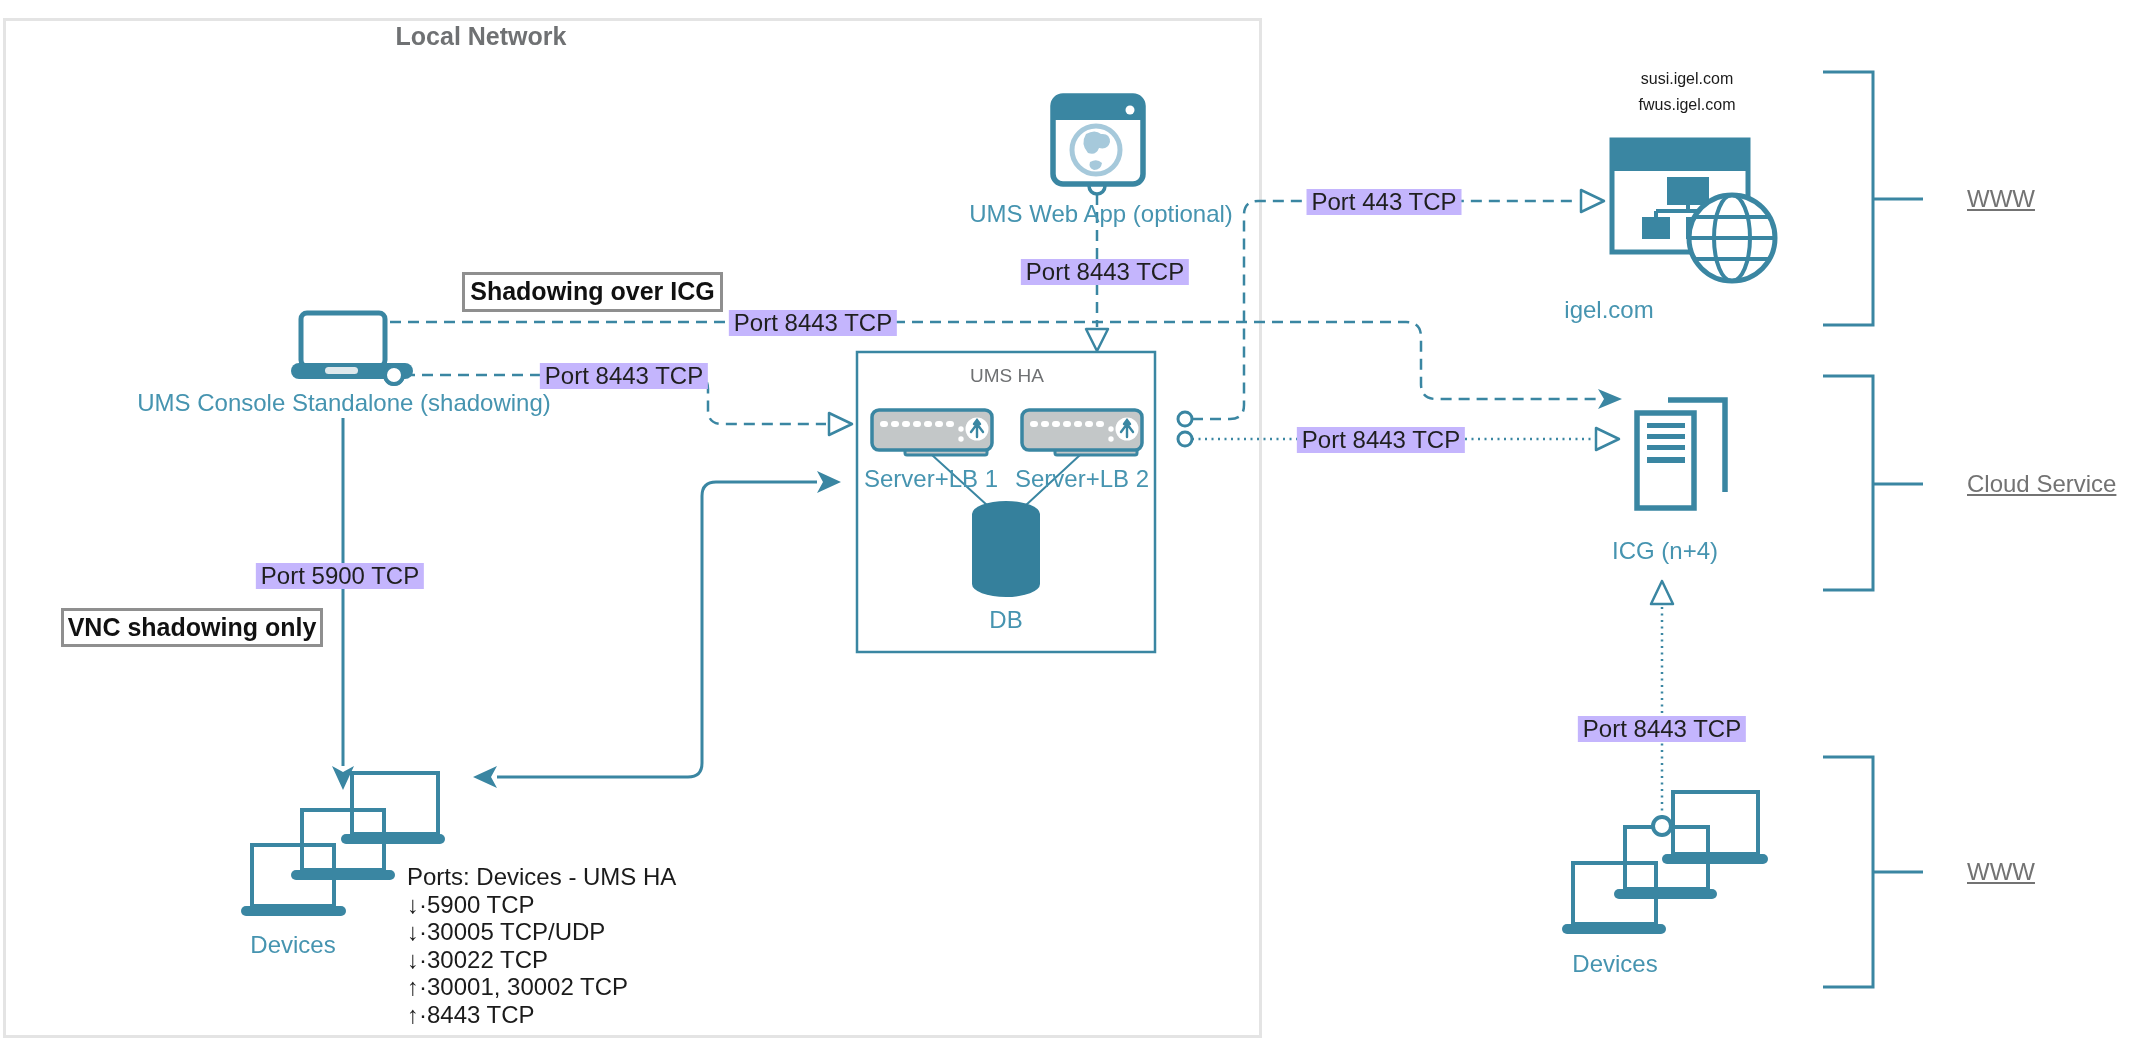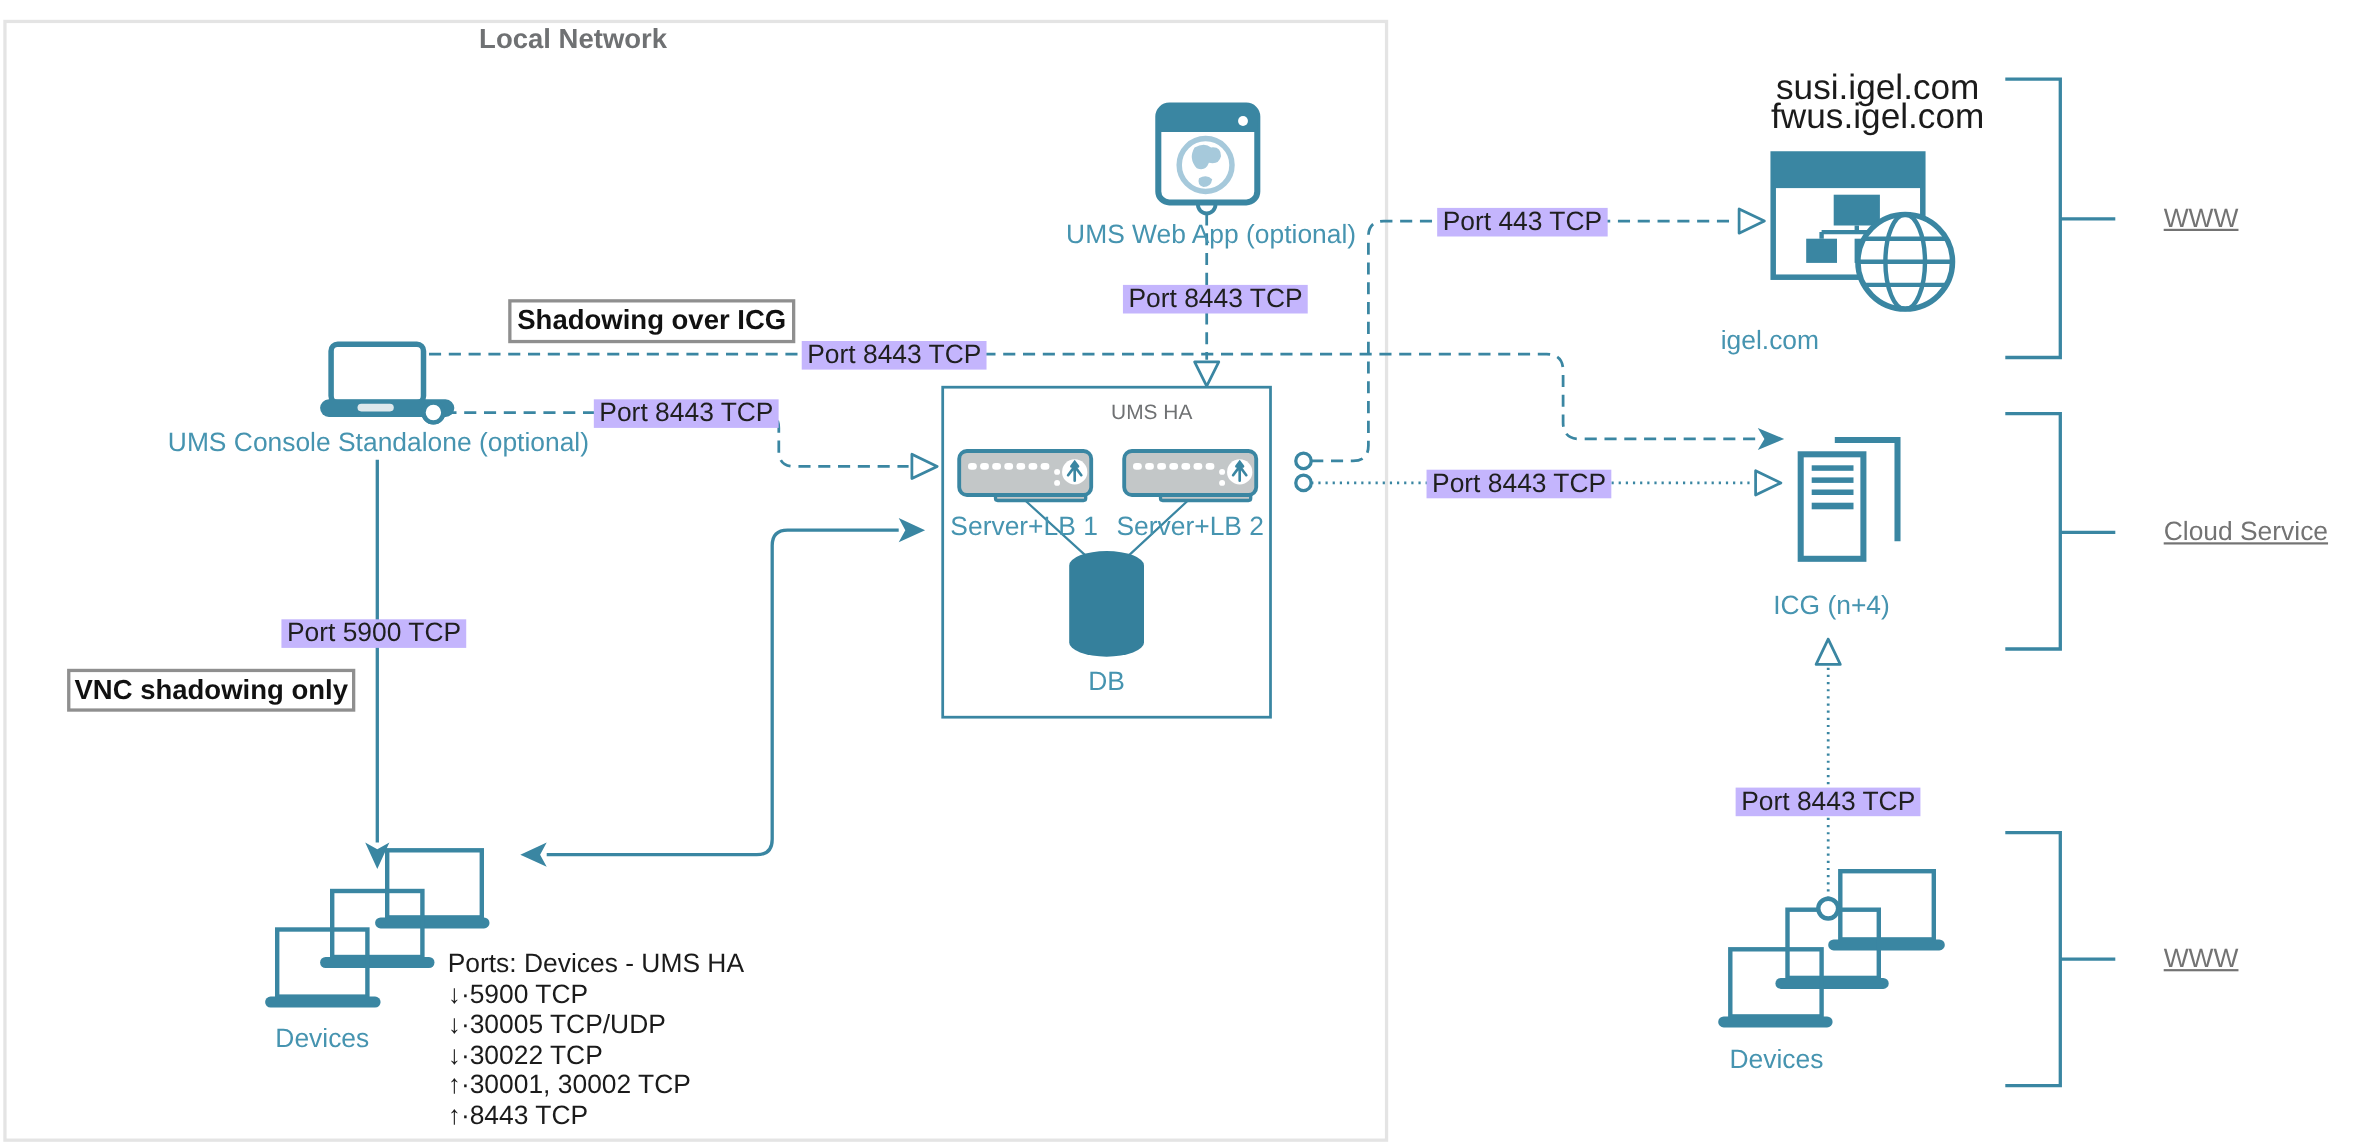--- a/index.html
+++ b/index.html
@@ -9,29 +9,29 @@
   }
   .frame{
     position:absolute;left:3px;top:18px;width:1253px;height:1014px;
     border:3px solid #e4e4e4;background:#fff;
   }
   svg.overlay{position:absolute;left:0;top:0;}
   .lbl{position:absolute;font-size:24px;color:#1f1f1f;white-space:nowrap;line-height:1.1;z-index:5;}
   .center{transform:translateX(-50%);}
   .on-line{background:#c4b5fd;padding:0 5px;}
   .teal{color:#4694b0;}
-  .gray{color:#6f7173;margin-left:40px;}
+  .gray{color:#6f7173;}
   .zone{color:#737373;text-decoration:underline;}
   .bold{font-weight:bold;font-size:25px;}
   .boxed{
     border:3px solid #8f8f8f;background:#fff;display:flex;align-items:center;justify-content:center;
     font-size:25px;color:#111;font-weight:bold;
   }
   .ports{position:absolute;left:407px;top:863px;font-size:24px;color:#1b1b1b;line-height:27.5px;z-index:5;}
-  .domains{position:absolute;left:1687px;top:66px;font-size:32px;color:#1b1b1b;line-height:26px;text-align:center;transform:translateX(-50%);z-index:5;margin-left:20px;}
+  .domains{position:absolute;left:1687px;top:66px;font-size:16px;color:#1b1b1b;line-height:26px;text-align:center;transform:translateX(-50%);z-index:5;}
 </style>
 </head>
 <body>
 
 <div class="canvas">
 
   <div class="frame"></div>
 
   <svg class="overlay" width="2144" height="1044" viewBox="0 0 2144 1044">
     <g stroke="#3a86a2" fill="none">
@@ -195,21 +195,21 @@
   </svg>
 
   <div class="lbl bold gray center" style="left:481px;top:23px">Local Network</div>
 
   <div class="lbl boxed" style="left:462px;top:272px;width:255px;height:34px;z-index:5">Shadowing over ICG</div>
 
   <div class="lbl on-line center" style="left:813px;top:310px">Port 8443 TCP</div>
 
   <div class="lbl on-line center" style="left:624px;top:363px">Port 8443 TCP</div>
 
-  <div class="lbl teal center" style="left:344px;top:390px">UMS Console Standalone (optional)</div>
+  <div class="lbl teal center" style="left:344px;top:390px">UMS Console Standalone (shadowing)</div>
 
   <div class="lbl teal center" style="left:1101px;top:201px">UMS Web App (optional)</div>
 
   <div class="lbl on-line center" style="left:1105px;top:259px">Port 8443 TCP</div>
 
   <div class="lbl gray center" style="left:1007px;top:366px;font-size:19px">UMS HA</div>
 
   <div class="lbl teal center" style="left:931px;top:466px">Server+LB 1</div>
 
   <div class="lbl teal center" style="left:1082px;top:466px">Server+LB 2</div>

